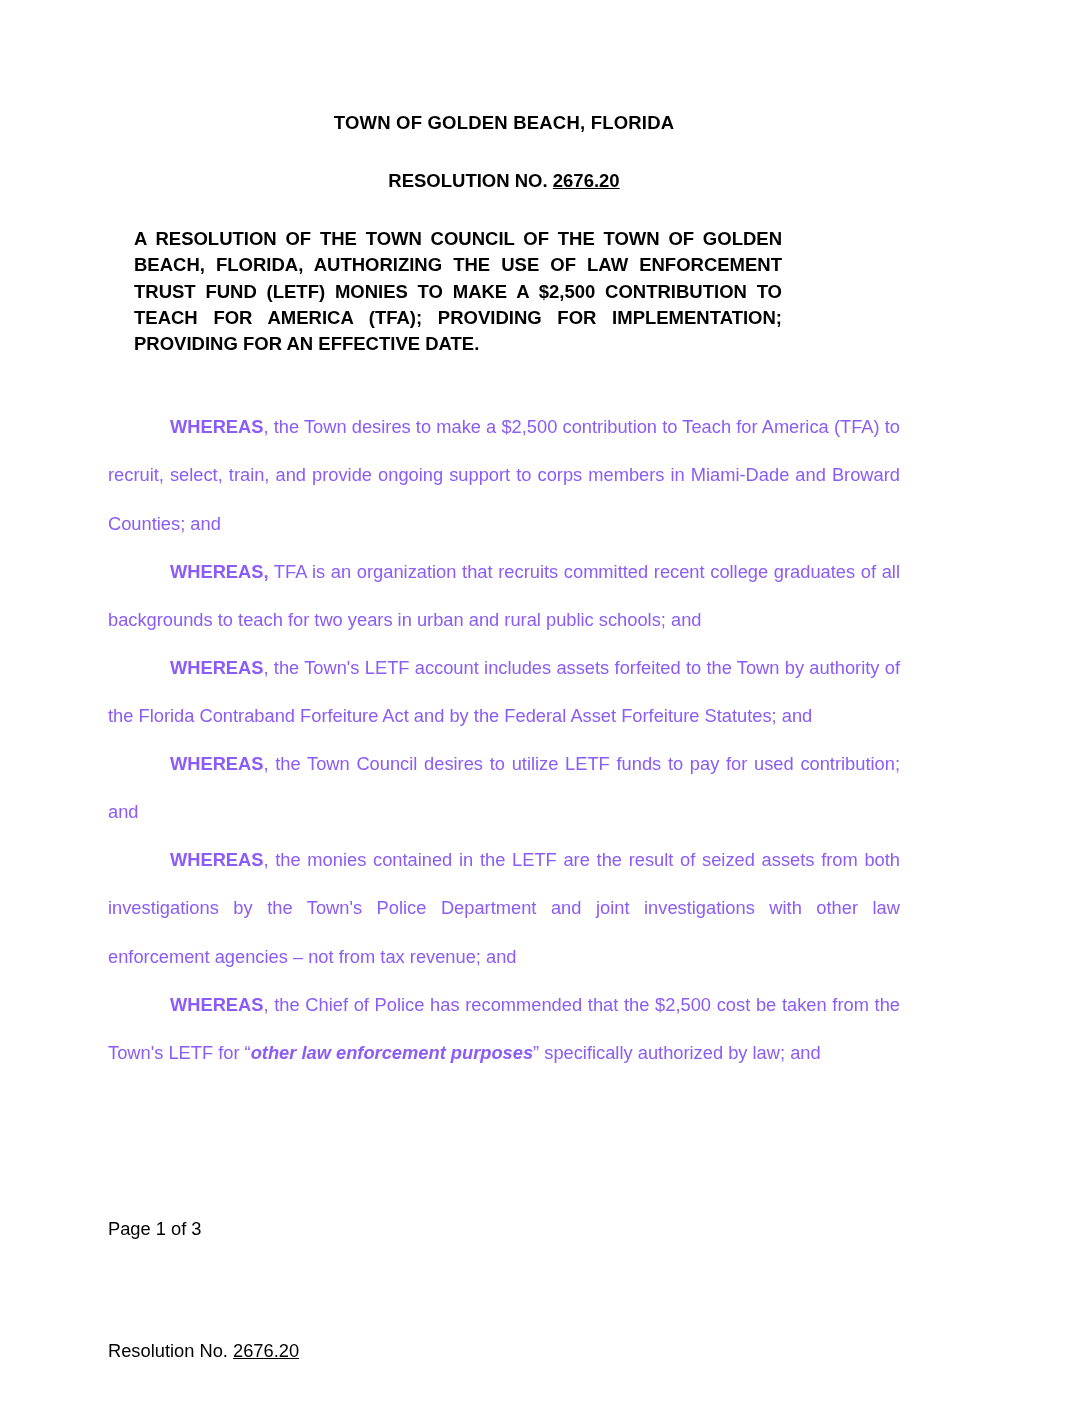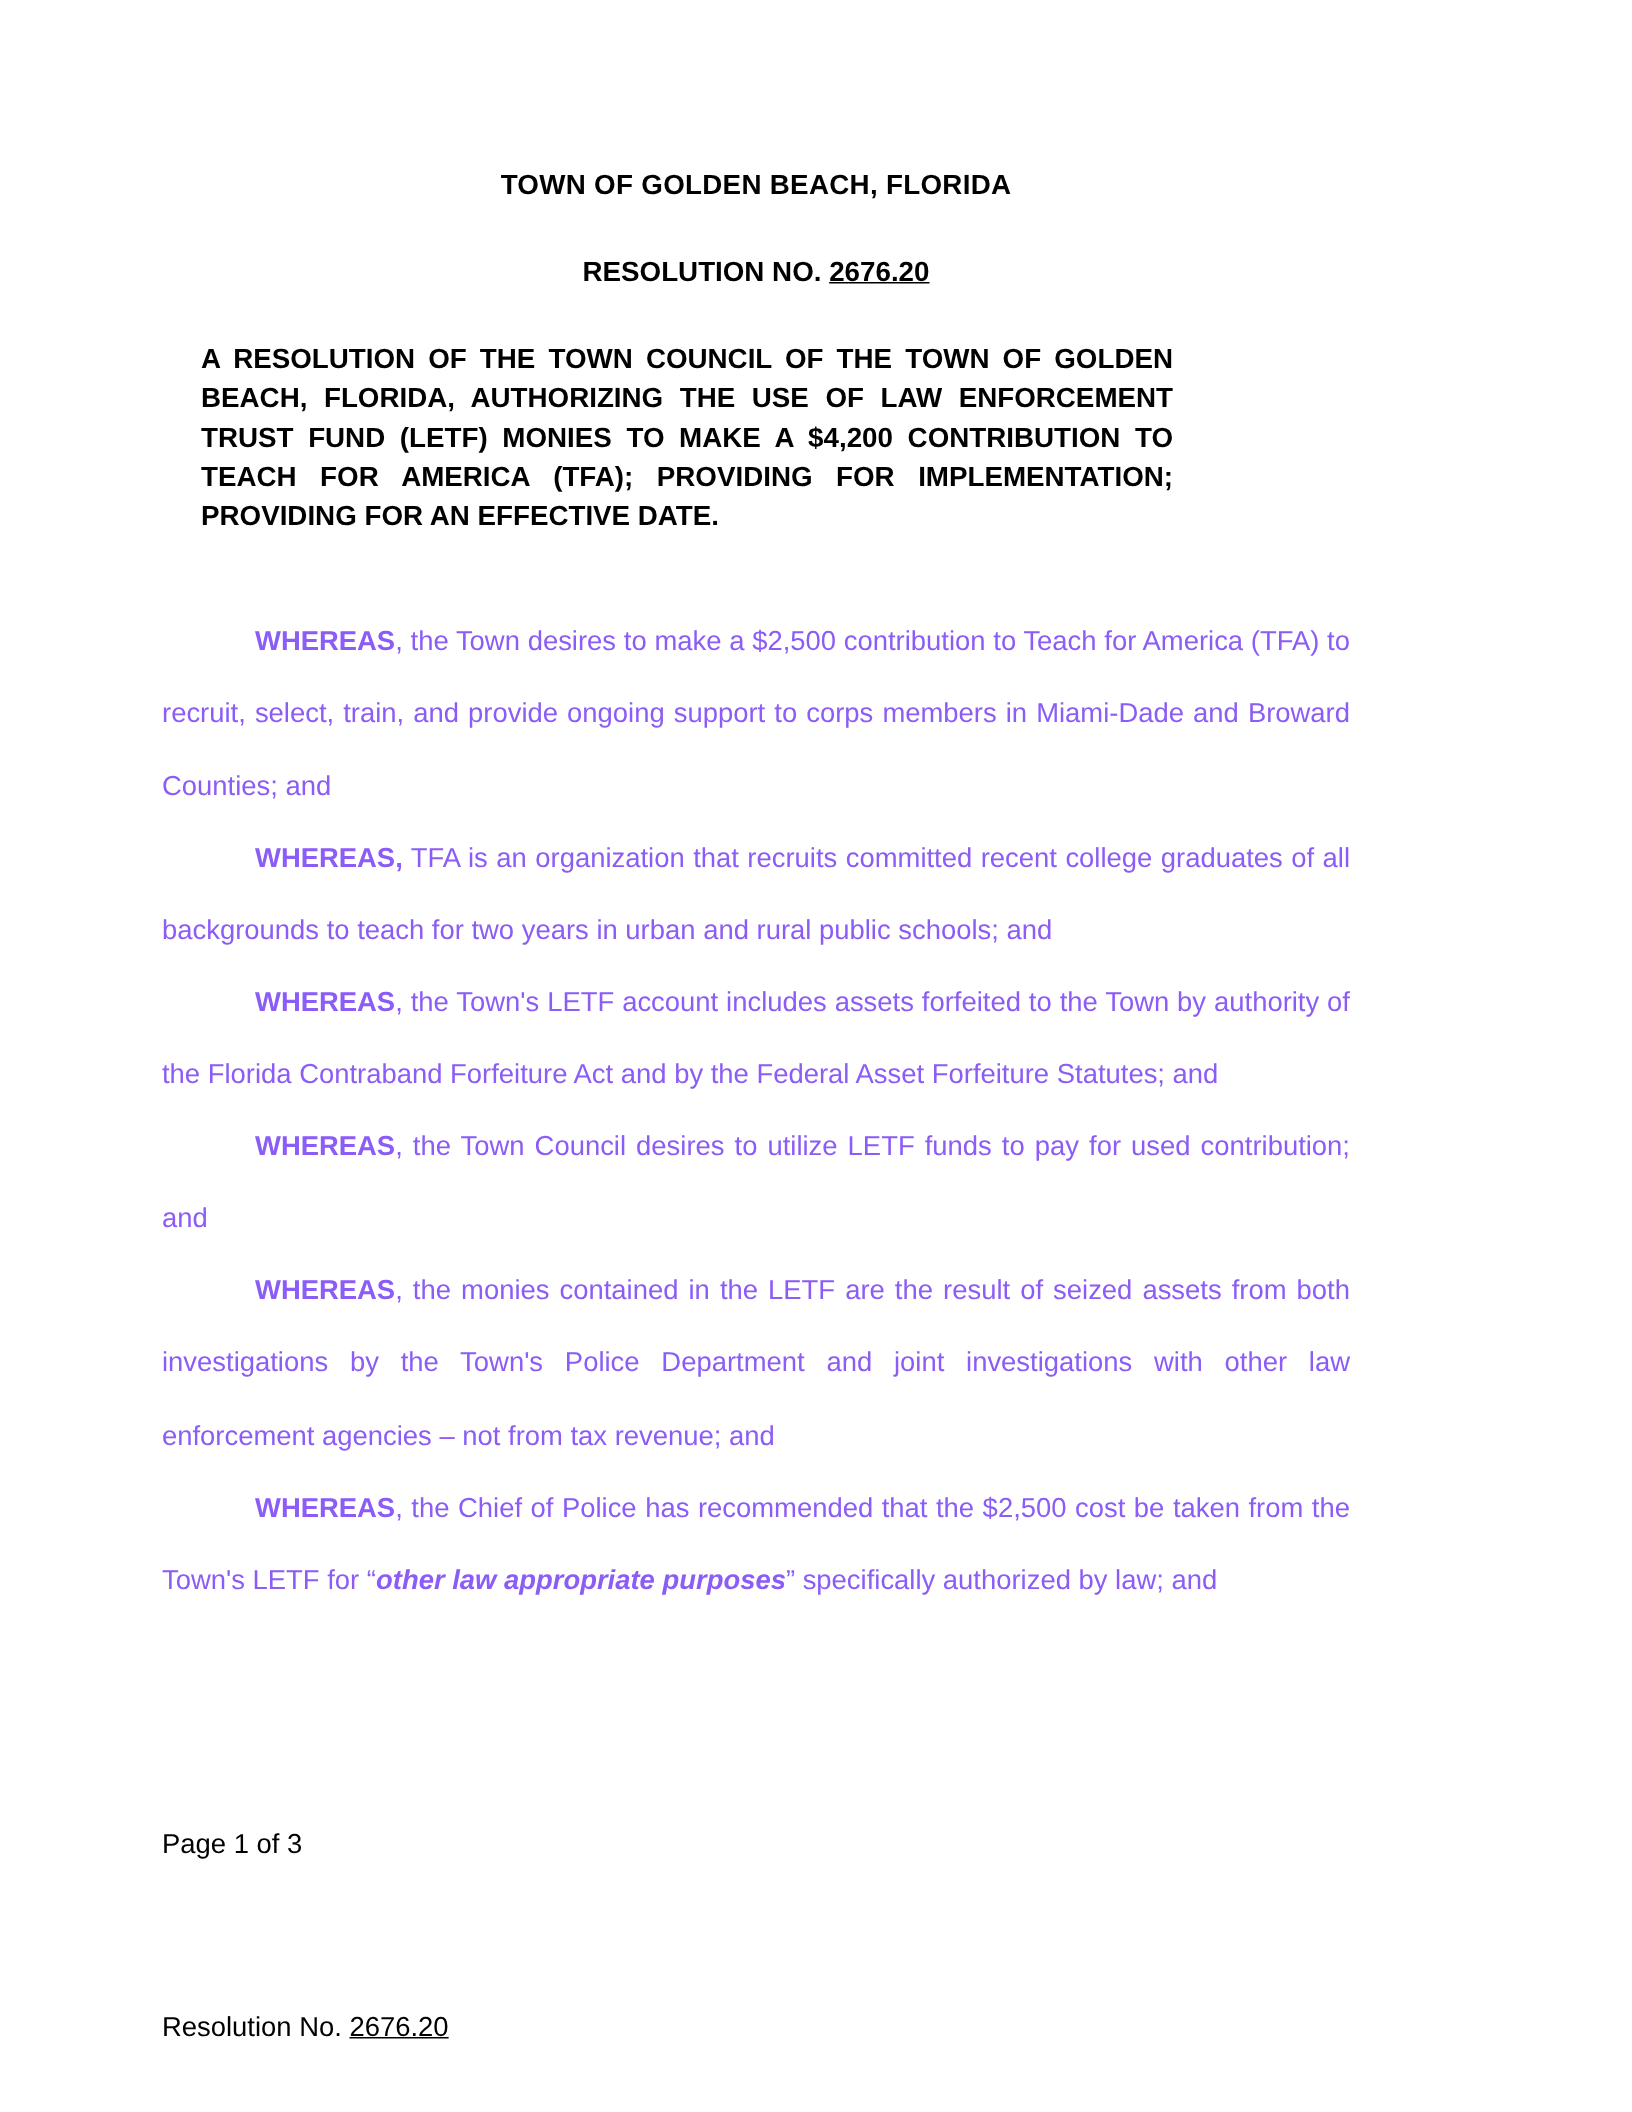--- a/index.html
+++ b/index.html
@@ -89,34 +89,34 @@
 </head>
 <body>
 
 <div class="page">
 
   <div class="doc-header">
     <div class="town-title">TOWN OF GOLDEN BEACH, FLORIDA</div>
     <div class="res-no"><span>RESOLUTION NO. </span><span class="underline">2676.20</span></div>
   </div>
 
-  <div class="title-block">A RESOLUTION OF THE TOWN COUNCIL OF THE TOWN OF GOLDEN BEACH, FLORIDA, AUTHORIZING THE USE OF LAW ENFORCEMENT TRUST FUND (LETF) MONIES TO MAKE A $4,200 CONTRIBUTION TO TEACH FOR AMERICA (TFA); PROVIDING FOR IMPLEMENTATION; PROVIDING FOR AN EFFECTIVE DATE.</div>
+  <div class="title-block">A RESOLUTION OF THE TOWN COUNCIL OF THE TOWN OF GOLDEN BEACH, FLORIDA, AUTHORIZING THE USE OF LAW ENFORCEMENT TRUST FUND (LETF) MONIES TO MAKE A $2,500 CONTRIBUTION TO TEACH FOR AMERICA (TFA); PROVIDING FOR IMPLEMENTATION; PROVIDING FOR AN EFFECTIVE DATE.</div>
 
   <div class="body-block">
     <p class="para"><span class="lead">WHEREAS</span><span>, the Town desires to make a $2,500 contribution to Teach for America (TFA) to recruit, select, train, and provide ongoing support to corps members in Miami-Dade and Broward Counties; and</span></p>
 
     <p class="para"><span class="lead">WHEREAS,</span><span> TFA is an organization that recruits committed recent college graduates of all backgrounds to teach for two years in urban and rural public schools; and</span></p>
 
     <p class="para"><span class="lead">WHEREAS</span><span>, the Town's LETF account includes assets forfeited to the Town by authority of the Florida Contraband Forfeiture Act and by the Federal Asset Forfeiture Statutes; and</span></p>
 
     <p class="para"><span class="lead">WHEREAS</span><span>, the Town Council desires to utilize LETF funds to pay for used contribution; and</span></p>
 
     <p class="para"><span class="lead">WHEREAS</span><span>, the monies contained in the LETF are the result of seized assets from both investigations by the Town's Police Department and joint investigations with other law enforcement agencies – not from tax revenue; and</span></p>
 
-    <p class="para"><span class="lead">WHEREAS</span><span>, the Chief of Police has recommended that the $2,500 cost be taken from the Town's LETF for “</span><span class="bolditalic">other law appropriate purposes</span><span>” specifically authorized by law; and</span></p>
+    <p class="para"><span class="lead">WHEREAS</span><span>, the Chief of Police has recommended that the $2,500 cost be taken from the Town's LETF for “</span><span class="bolditalic">other law enforcement purposes</span><span>” specifically authorized by law; and</span></p>
 
   </div>
 
   <div class="footer">
     <div class="f-left">Page 1 of 3</div>
     <div class="f-right"><span>Resolution No. </span><span class="underline">2676.20</span></div>
   </div>
 
 </div>
 

